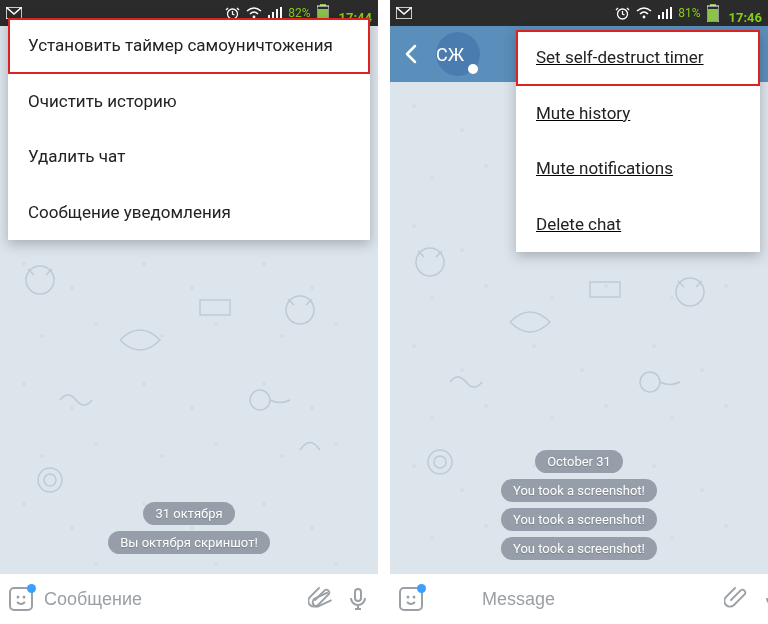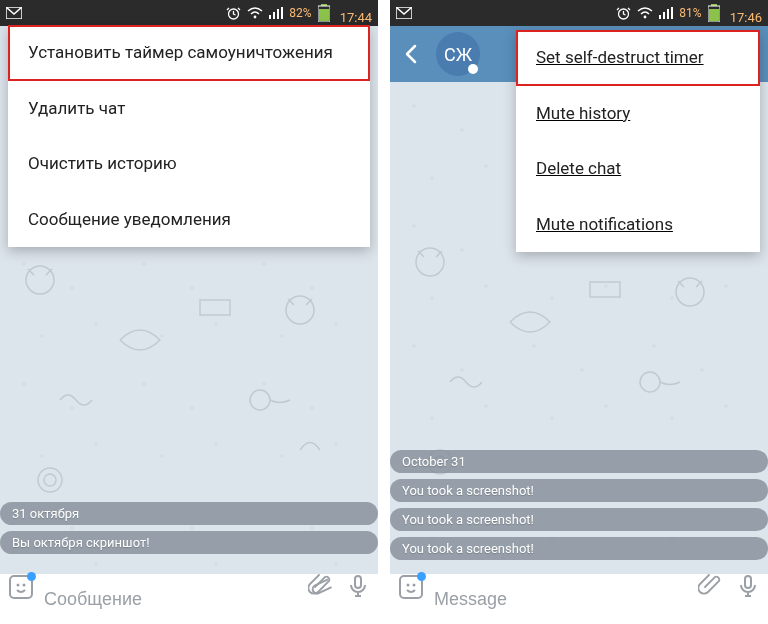--- a/index.html
+++ b/index.html
@@ -9,38 +9,38 @@
     font-family: Roboto, Arial, sans-serif;
     background: #fff;
   }
   .phone {
     width: 378px; height: 624px;
     position: relative; overflow: hidden;
     background: #dde5ec;
   }
   
   .statusbar {
-    height: 26px; background: #2b2b2b; color: #fdba74;
+    height: 26px; background: #2b2b2b; color: #84cc16;
     display: flex; align-items: center; justify-content: space-between;
     padding: 0 6px; font-size: 13px;
   }
   .sb-left, .sb-right { display: flex; align-items: center; gap: 6px; }
   .sb-icon { display: inline-flex; }
   .sb-battery { display: inline-flex; align-items: center; }
-  .sb-time { font-weight: 400; margin-left: 4px; margin-top: 8px; }
+  .sb-time { font-weight: 700; margin-left: 4px; margin-top: 8px; }
   
   .tg-header {
     height: 56px; background: #5a8fbb; color: #fff;
     display: flex; align-items: center; padding: 0 8px; gap: 10px;
     position: relative;
   }
   .tg-back { width: 28px; height: 28px; display:flex; align-items:center; justify-content:center;}
   .tg-avatar {
     width: 44px; height: 44px; border-radius: 50%;
-    background: #4a7cb0; color:#fff; display:flex; align-items:center; justify-content:center;
+    background: #4a7cb0; color:#fff; display:flex; align-items:center; 
     font-size: 18px; position: relative;
   }
   .tg-avatar .dot {
     position:absolute; bottom:2px; right:2px; width:10px; height:10px; border-radius:50%;
     background:#fff;
   }
   
   .chat-bg {
     position:absolute; inset:0; z-index:0;
     background-image:
@@ -50,61 +50,61 @@
       radial-gradient(circle at 35% 80%, rgba(0,0,0,0.03) 2px, transparent 2px);
     background-size: 120px 120px;
   }
   .doodles { position:absolute; inset:0; z-index:0; opacity:0.22; }
   
   .menu {
     position: absolute; background:#fff;
     box-shadow: 0 4px 12px rgba(0,0,0,.25);
     z-index: 5;
   }
-  .phone-left .menu { top:25px; left:8px; right:8px; }
+  .phone-left .menu { top:18px; left:8px; right:8px; }
   .phone-right .menu { top:30px; right:8px; width:244px;text-decoration:underline; }
   .menu-item {
     padding: 16px 18px; font-size: 17px; color:#222;
     border: 2px solid transparent; line-height:1.15;
     cursor: pointer;
   }
   .menu-item.highlight { border: 2px solid #d22; }
   
   .service-col {
     position:absolute; left:0; right:0;
-    display:flex; flex-direction:column; gap:6px;
+    display:flex; flex-direction:column; align-items:center; gap:6px;
     z-index:2;
   }
   .phone-left .service-col { bottom:70px;margin-top:12px; }
   .phone-right .service-col { bottom:64px; }
   .service-bubble {
     background: rgba(130,140,150,.78); color:#fff;
     font-size: 13px; padding: 4px 12px; border-radius: 12px;
     text-shadow: 0 1px 1px rgba(0,0,0,.2);
   }
   
   .inputbar {
     position:absolute; bottom:0; left:0; right:0; height:50px;
-    background:#fff; display:flex; padding:0 8px; gap:10px;
+    background:#fff; display:flex; align-items:center; padding:0 8px; gap:10px;
     z-index:3;
   }
   .inputbar .emoji {
     width:26px; height:26px; position:relative;
   }
   .inputbar .emoji svg { width:26px; height:26px; }
   .inputbar .emoji .bluedot {
     position:absolute; top:-2px; right:-2px; width:9px; height:9px; border-radius:50%;
     background:#3aa0ff;
   }
   .inputbar input {
     flex:1; border:none; outline:none; font-size:18px; color:#333;
     background:transparent;
   }
   .inputbar input::placeholder { color:#9aa0a6; }
-  .inputbar .caret-blue { caret-color:#2196f3; }
+  .inputbar .caret-blue { caret-color:#2196f3;margin-left:48px; }
   .inputbar .righticons { display:flex; gap:14px; color:#9aa0a6; }
   .ri { width:24px; height:24px; }
 </style>
 </head>
 <body>
 
 <div class="phone phone-left">
   <div class="statusbar">
     <div class="sb-left">
       <span class="sb-icon">
@@ -162,22 +162,22 @@
         <path d="M270 400 q10 5 20 0"></path>
       <circle cx="50" cy="480" r="12"></circle>
         <circle cx="50" cy="480" r="6"></circle>
       <path d="M200 300 h30 v15 h-30 z"></path>
       <path d="M320 450 q-10 -15 -20 0"></path>
     </g>
   </svg>
 
   <div class="menu">
     <div class="menu-item highlight">Установить таймер самоуничтожения</div>
+    <div class="menu-item">Очистить историю</div>
     <div class="menu-item">Удалить чат</div>
-    <div class="menu-item">Очистить историю</div>
     <div class="menu-item">Сообщение уведомления</div>
   </div>
 
   <div class="service-col">
     <div class="service-bubble">31 октября</div>
     <div class="service-bubble">Вы октября скриншот!</div>
   </div>
 
   <div class="inputbar">
     <span class="emoji">
@@ -277,22 +277,22 @@
         <path d="M270 300 q10 5 20 0"></path>
       <circle cx="50" cy="380" r="12"></circle>
         <circle cx="50" cy="380" r="6"></circle>
       <path d="M200 200 h30 v15 h-30 z"></path>
     </g>
   </svg>
 
   <div class="menu">
     <div class="menu-item highlight">Set self-destruct timer</div>
     <div class="menu-item">Mute history</div>
+    <div class="menu-item">Mute notifications</div>
     <div class="menu-item">Delete chat</div>
-    <div class="menu-item">Mute notifications</div>
   </div>
 
   <div class="service-col">
     <div class="service-bubble">October 31</div>
     <div class="service-bubble">You took a screenshot!</div>
     <div class="service-bubble">You took a screenshot!</div>
     <div class="service-bubble">You took a screenshot!</div>
   </div>
 
   <div class="inputbar">

